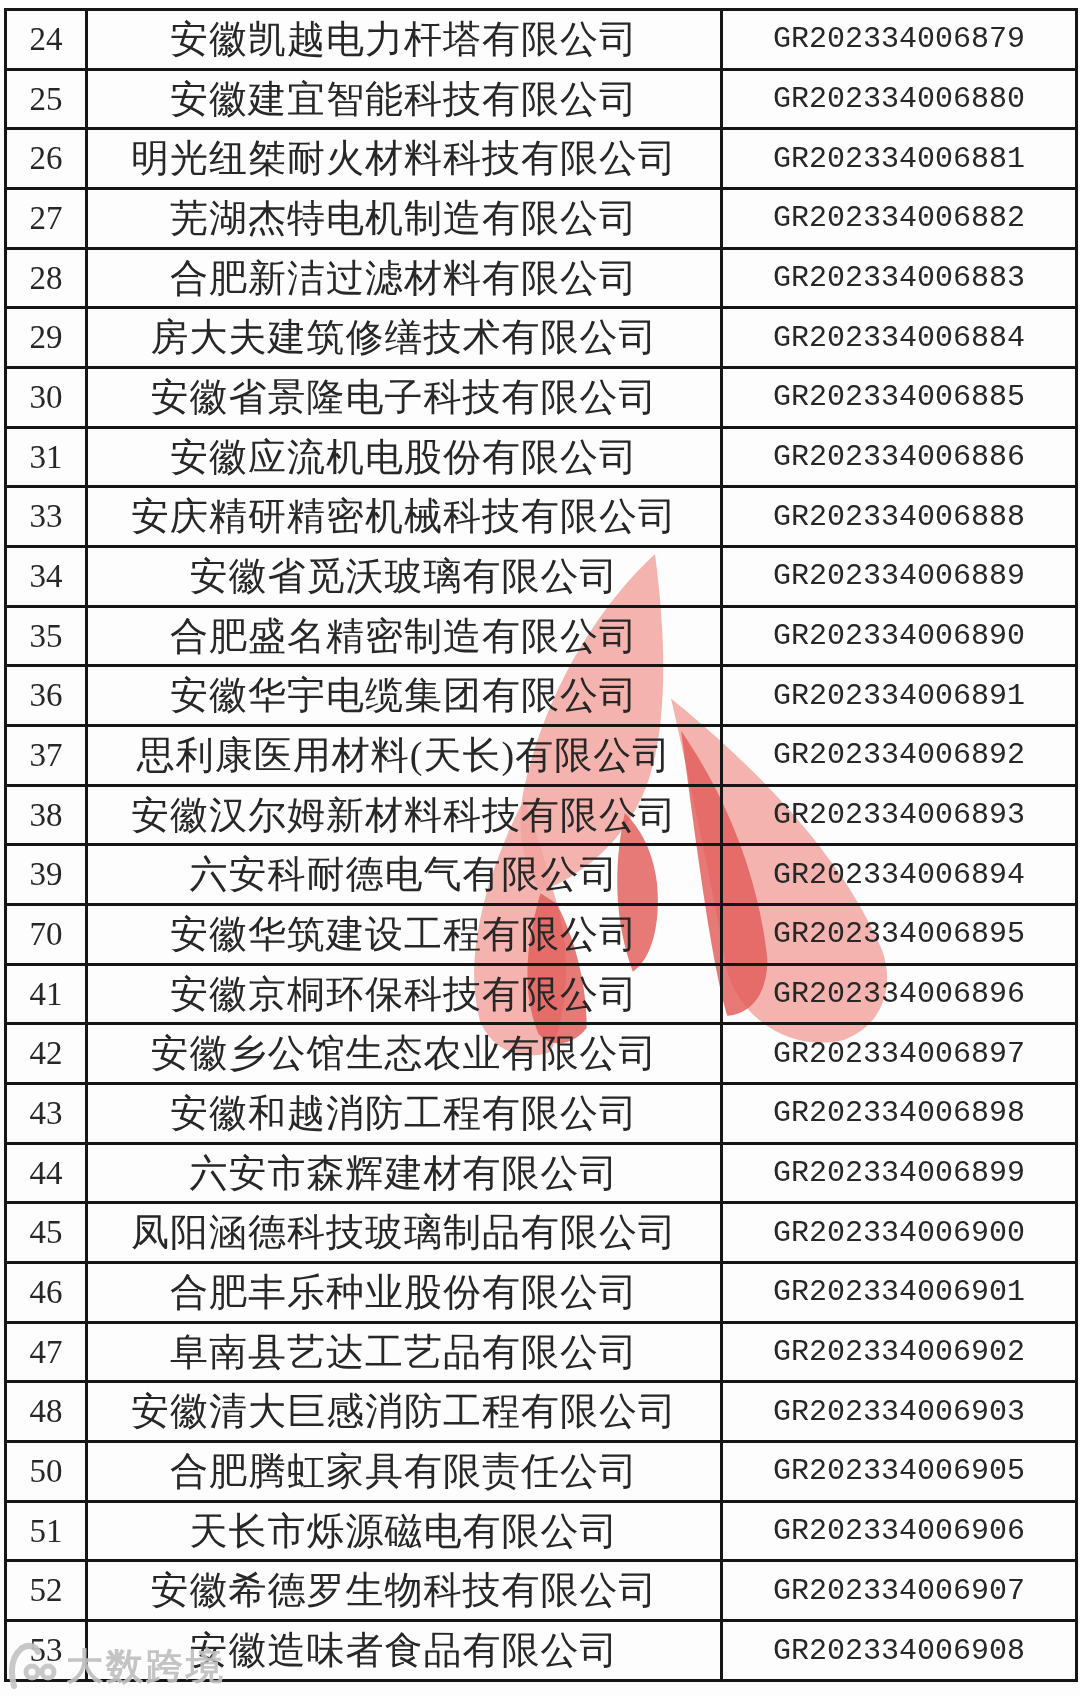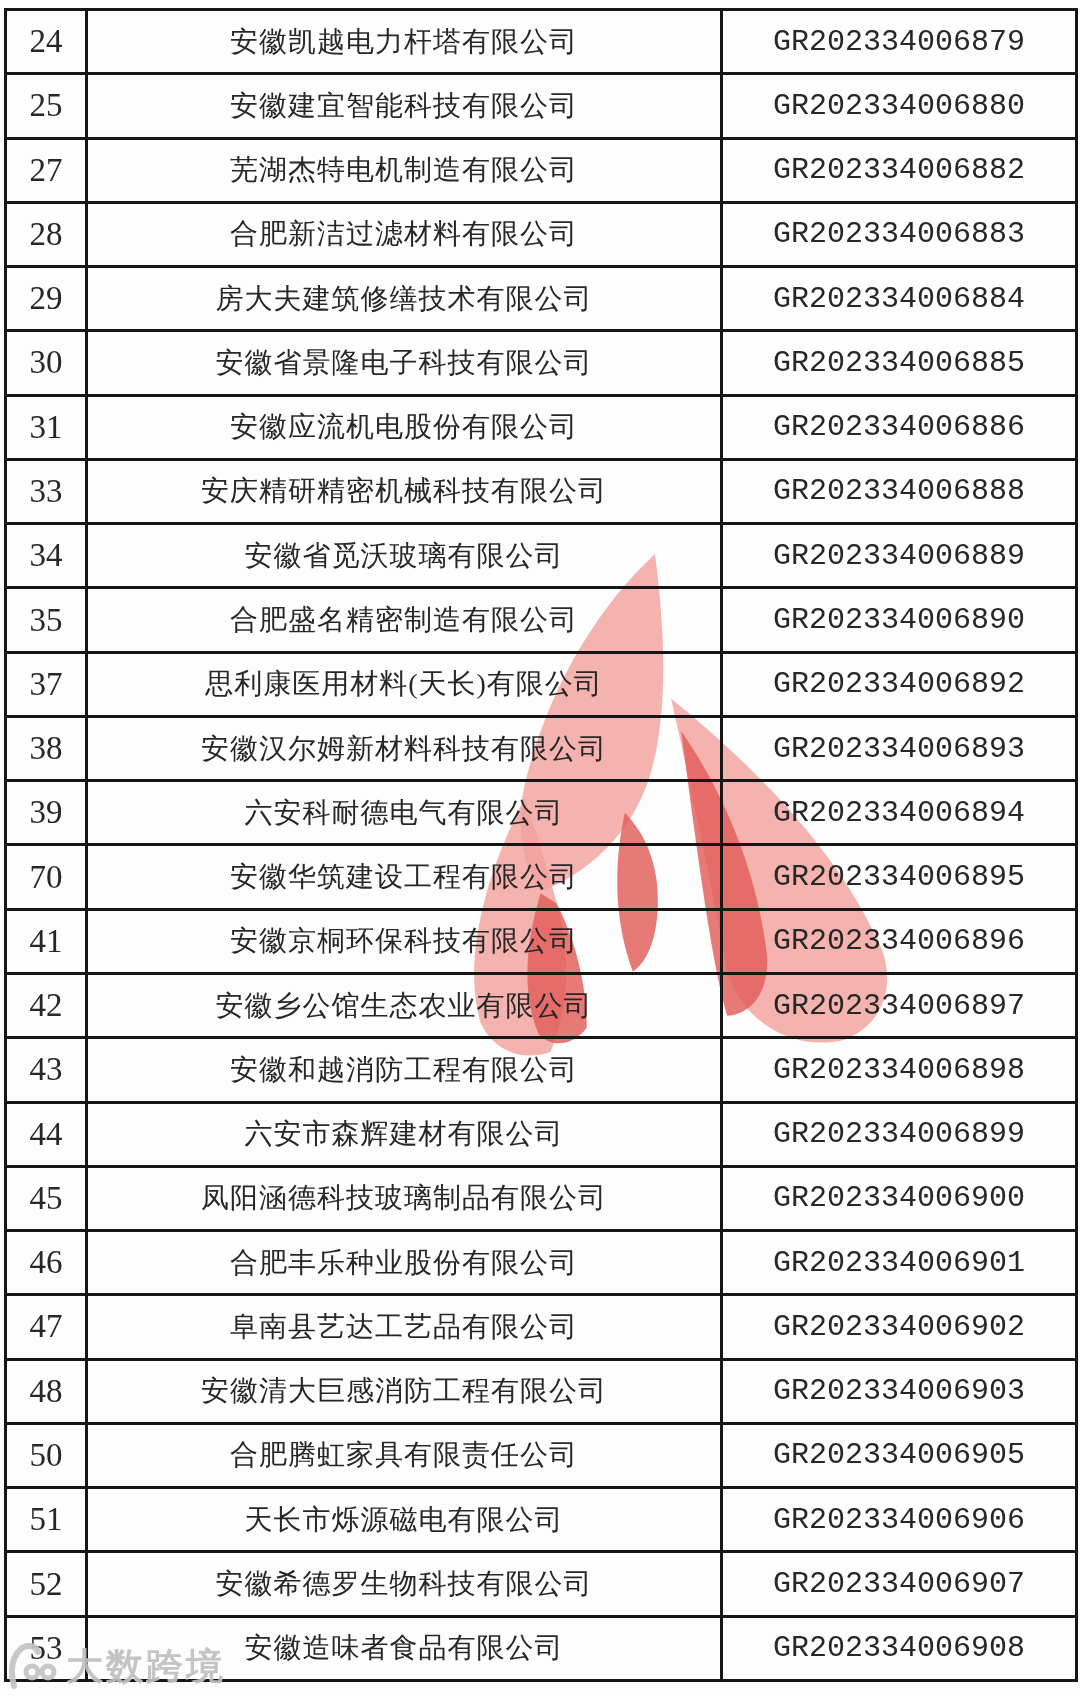--- a/index.html
+++ b/index.html
@@ -35,21 +35,21 @@
     border:3px solid #161616;
     text-align:center;
     vertical-align:middle;
     padding:0;
     color:#272727;
     background:transparent;
     overflow:hidden;
     white-space:nowrap;
   }
   td.c-no{font-size:33px;}
-  td.c-name{font-size:28px;letter-spacing:1px;}
+  td.c-name{font-size:38px;letter-spacing:1px;}
   td.c-cert{font-size:30px;font-family:Liberation Mono, monospace;}
   
   .brand-wm{
     position:absolute;
     left:6px;top:1642px;
     height:52px;
     display:flex;
     gap:8px;
     z-index:2;
     color:#c0c0c0;
@@ -90,20 +90,25 @@
       <td class="c-name">安徽凯越电力杆塔有限公司</td>
       <td class="c-cert">GR202334006879</td>
     </tr>
 
     <tr>
       <td class="c-no">25</td>
       <td class="c-name">安徽建宜智能科技有限公司</td>
       <td class="c-cert">GR202334006880</td>
     </tr>
 
+    <tr>
+      <td class="c-no">26</td>
+      <td class="c-name">明光纽桀耐火材料科技有限公司</td>
+      <td class="c-cert">GR202334006881</td>
+    </tr>
 
     <tr>
       <td class="c-no">27</td>
       <td class="c-name">芜湖杰特电机制造有限公司</td>
       <td class="c-cert">GR202334006882</td>
     </tr>
 
     <tr>
       <td class="c-no">28</td>
       <td class="c-name">合肥新洁过滤材料有限公司</td>
@@ -140,20 +145,25 @@
       <td class="c-name">安徽省觅沃玻璃有限公司</td>
       <td class="c-cert">GR202334006889</td>
     </tr>
 
     <tr>
       <td class="c-no">35</td>
       <td class="c-name">合肥盛名精密制造有限公司</td>
       <td class="c-cert">GR202334006890</td>
     </tr>
 
+    <tr>
+      <td class="c-no">36</td>
+      <td class="c-name">安徽华宇电缆集团有限公司</td>
+      <td class="c-cert">GR202334006891</td>
+    </tr>
 
     <tr>
       <td class="c-no">37</td>
       <td class="c-name">思利康医用材料(天长)有限公司</td>
       <td class="c-cert">GR202334006892</td>
     </tr>
 
     <tr>
       <td class="c-no">38</td>
       <td class="c-name">安徽汉尔姆新材料科技有限公司</td>

